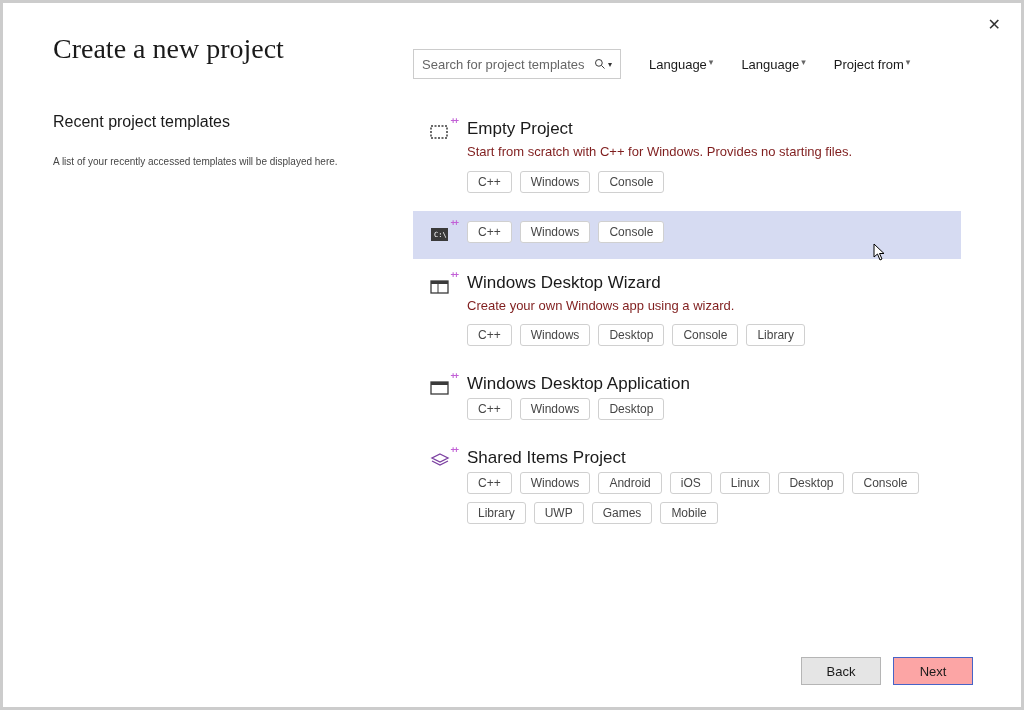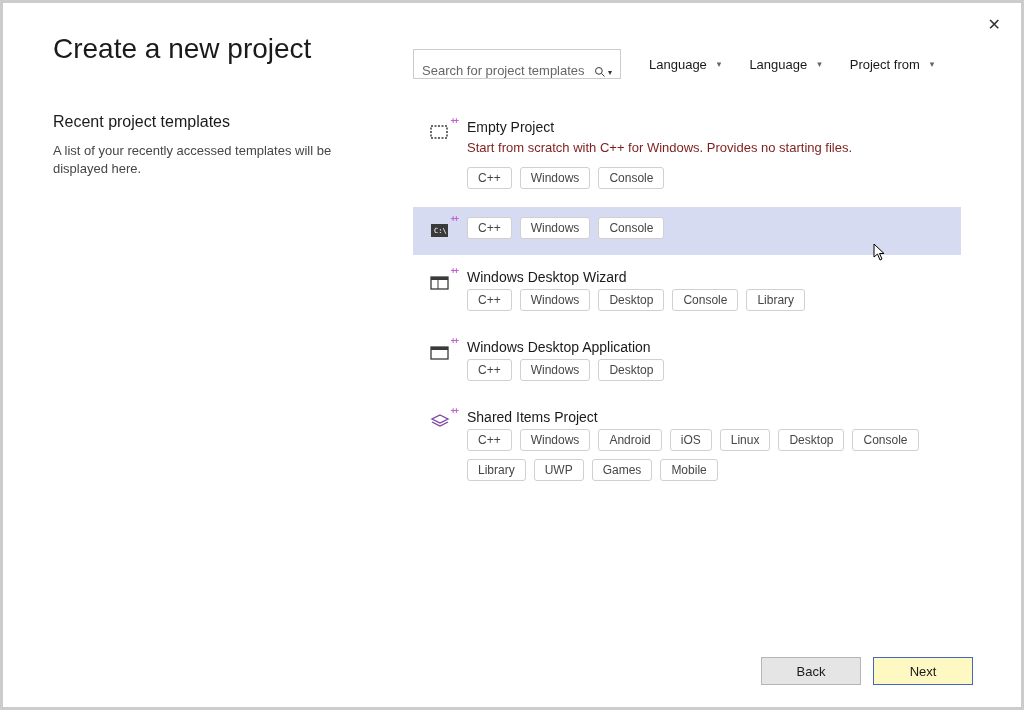--- a/index.html
+++ b/index.html
@@ -1,49 +1,49 @@
 <!DOCTYPE html>
 <html><head>
   <meta charset="utf-8">
   <style>
     * { box-sizing: border-box; margin: 0; padding: 0; }
     body { font-family: "Segoe UI", Tahoma, sans-serif; background: #fff; width: 1024px; height: 710px; overflow: hidden; border: 3px solid #ccc; position: relative; }
     .close-btn { position: absolute; top: 8px; right: 12px; font-size: 16px; color: #333; cursor: pointer; padding: 4px 8px; }
     .container { display: flex; height: calc(100% - 80px); padding: 30px 48px 0 50px; }
     .left-panel { width: 360px; padding-right: 30px; }
-    .title { font-size: 28px; font-weight: 400; color: #1a1a1a; margin-bottom: 48px; }
-    .subtitle { font-size: 16px; font-weight: 400; color: #1a1a1a; margin-bottom: 11px; }
-    .desc-text { font-size: 13px; color: #464646; line-height: 1.4; }
+    .title { font-size: 28px; font-weight: 400; color: #1a1a1a; margin-bottom: 48px; font-family: Liberation Serif, serif; }
+    .subtitle { font-size: 16px; font-weight: 400; color: #1a1a1a; margin-bottom: 24px; }
+    .desc-text { font-size: 10px; color: #464646; line-height: 1.4; }
     .right-panel { flex: 1; display: flex; flex-direction: column; }
     .top-row { display: flex; align-items: center; gap: 28px; margin-bottom: 30px; margin-top: 16px; }
-    .search-box { position: relative; width: 208px; height: 30px; border: 1px solid #ccc; display: flex; align-items: flex-end; padding: 0 8px; }
+    .search-box { position: relative; width: 208px; height: 30px; border: 1px solid #ccc; display: flex; align-items: center; padding: 0 8px; }
     .search-input { border: none; outline: none; font-size: 13px; color: #666; width: 100%; background: transparent; }
     .search-input::placeholder { color: #666; }
     .search-icon { font-size: 12px; color: #333; display: flex; align-items: center; gap: 2px; }
-    .filter-dropdown { font-size: 13px; color: #1a1a1a; cursor: pointer; display: flex; align-items: center; gap: 10px; }
+    .filter-dropdown { font-size: 13px; color: #1a1a1a; cursor: pointer; display: flex; align-items: flex-start; gap: 2px; }
     .caret-down { font-size: 9px; color: #666; display: inline-block; }
     .template-list { flex: 1; overflow-y: auto; padding-right: 12px; }
     .template-list::-webkit-scrollbar { width: 16px; }
     .template-list::-webkit-scrollbar-track { background: #f0f0f0; }
     .template-list::-webkit-scrollbar-thumb { background: #c0c0c0; }
     .template-list::-webkit-scrollbar-button { background: #f0f0f0; height: 16px; }
     .template-item { display: flex; padding: 10px 16px 14px 16px; gap: 16px; cursor: pointer; margin-bottom: 4px; }
     .template-item.selected { background: #d6dbf2; }
     .template-icon { width: 22px; height: 22px; flex-shrink: 0; margin-top: 2px; }
     .template-body { flex: 1; }
-    .template-name { font-size: 14px; color: #1a1a1a; margin-bottom: 4px; }
+    .template-name { font-size: 17px; color: #1a1a1a; margin-bottom: 4px; }
     .template-desc { font-size: 13px; color: #7f1d1d; margin-bottom: 10px; line-height: 1.35; }
     .tags { display: flex; flex-wrap: wrap; gap: 8px; }
     .tag { font-size: 12px; color: #464646; border: 1px solid #d0d0d0; border-radius: 3px; padding: 3px 10px; background: #fff; }
     .template-item.selected .tag { background: #fff; }
     .mouse-cursor { position: absolute; top: 240px; left: 870px; pointer-events: none; }
     .footer { position: absolute; bottom: 22px; right: 48px; display: flex; gap: 12px; }
-    .btn { width: 100px; height: 28px; font-size: 13px; border: 1px solid #b5b5b5; cursor: pointer; }
+    .btn { width: 80px; height: 28px; font-size: 13px; border: 1px solid #b5b5b5; cursor: pointer; }
     .btn-back { background: #e5e5e5; color: #1a1a1a; }
-    .btn-next { background: #fef9c3; color: #1a1a1a; border: 1.5px solid #4764c7; }
+    .btn-next { background: #fca5a5; color: #1a1a1a; border: 1.5px solid #4764c7; }
     .plus-accent { position: absolute; top: -5px; right: -6px; color: #c261d6; font-size: 9px; font-weight: bold; letter-spacing: -2px; }
     .icon-wrap { position: relative; display: inline-block; }
   </style>
 </head>
 <body>
 
 <div class="close-btn">✕</div>
 
 <div class="container">
   <div class="left-panel">
@@ -107,20 +107,21 @@
           </div>
         </div>
         <div class="template-item">
           <div class="template-icon"><span class="icon-wrap"><svg width="22" height="22" viewBox="0 0 22 22">
                 <rect x="2" y="6" width="17" height="12" fill="none" stroke="#3a3a3a" stroke-width="1.3"></rect>
                 <rect x="2" y="6" width="17" height="3" fill="#3a3a3a"></rect>
                 <line x1="9" y1="9" x2="9" y2="18" stroke="#3a3a3a" stroke-width="1"></line>
               </svg><span class="plus-accent">++</span></span></div>
           <div class="template-body">
             <div class="template-name">Windows Desktop Wizard</div>
+            <div class="template-desc">Create your own Windows app using a wizard.</div>
             <div class="tags">
               <span class="tag">C++</span>
               <span class="tag">Windows</span>
               <span class="tag">Desktop</span>
               <span class="tag">Console</span>
               <span class="tag">Library</span>
             </div>
           </div>
         </div>
         <div class="template-item">

